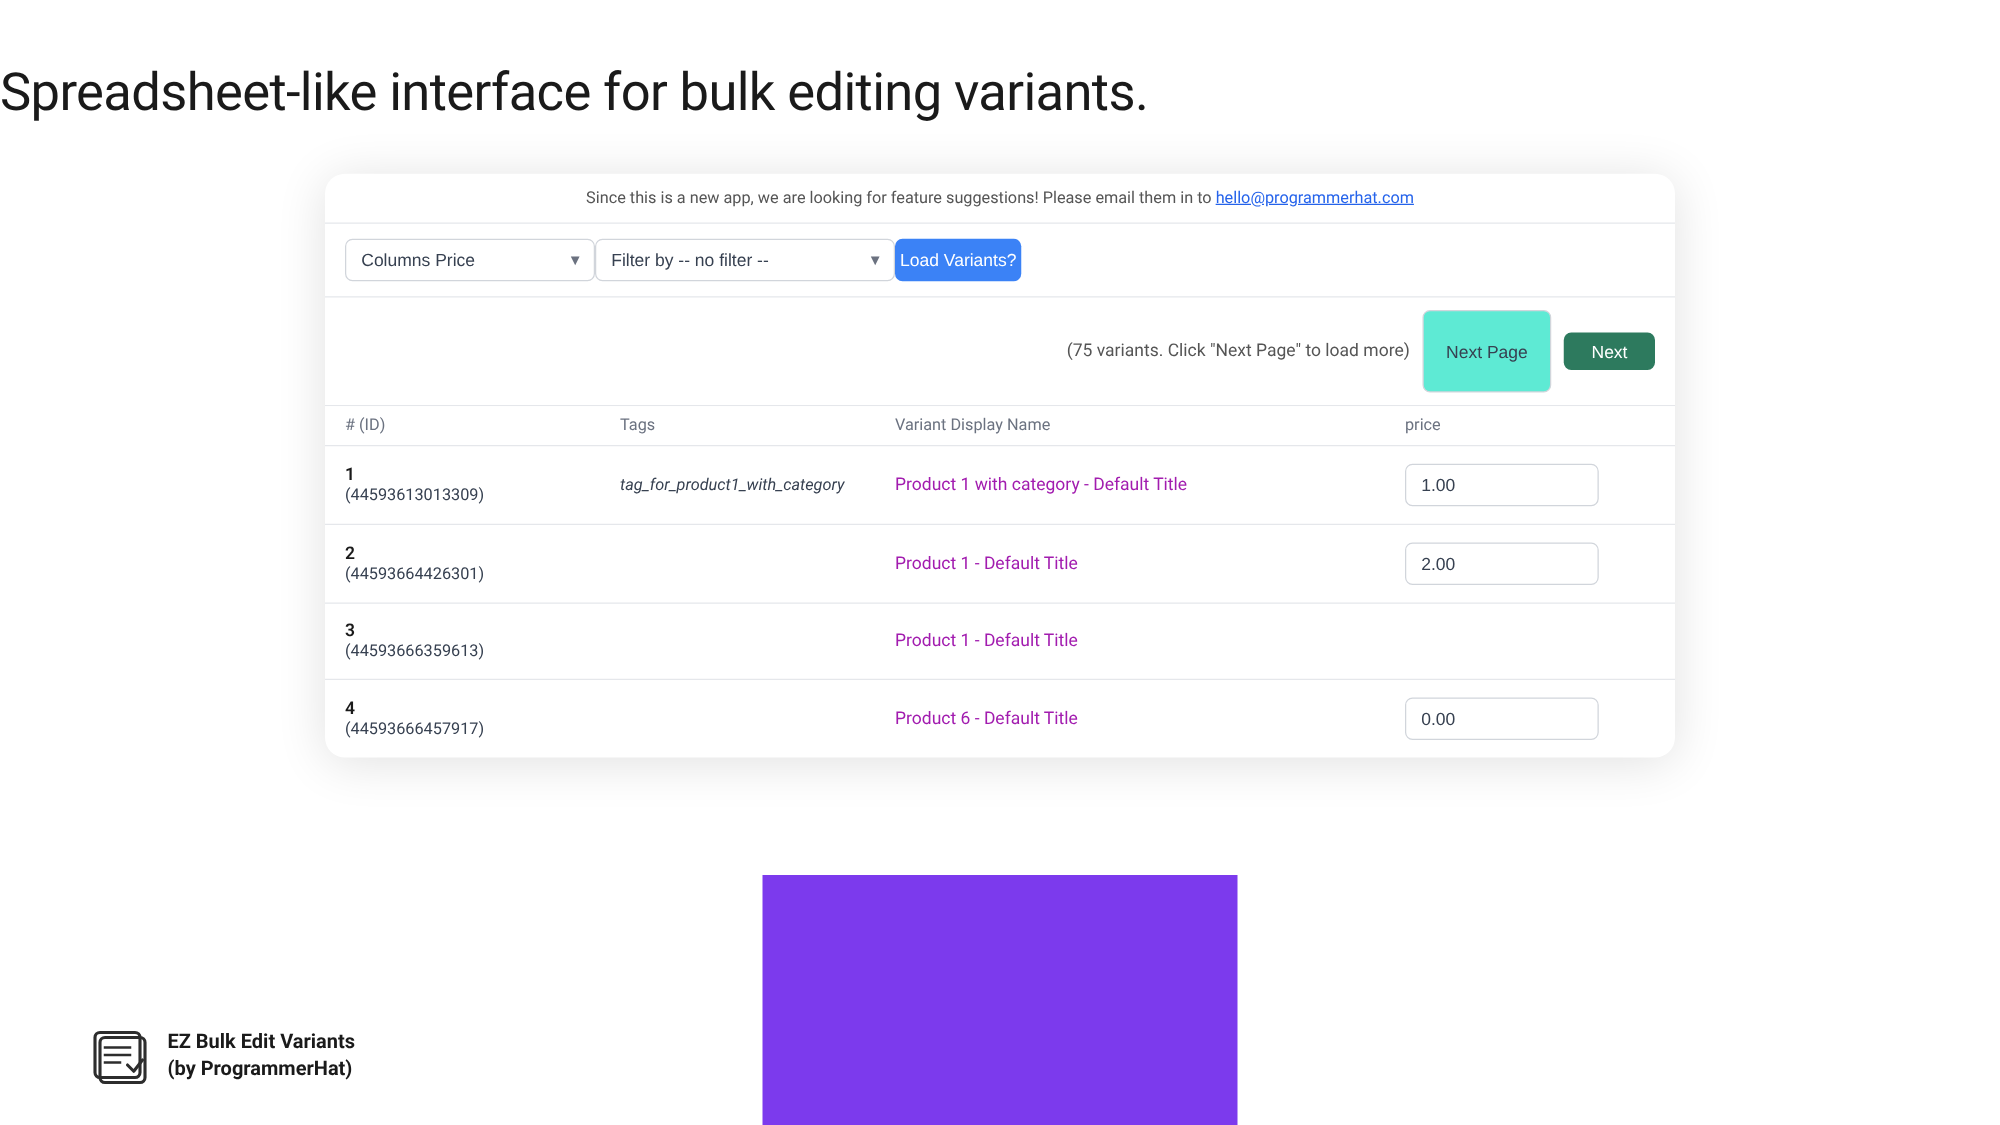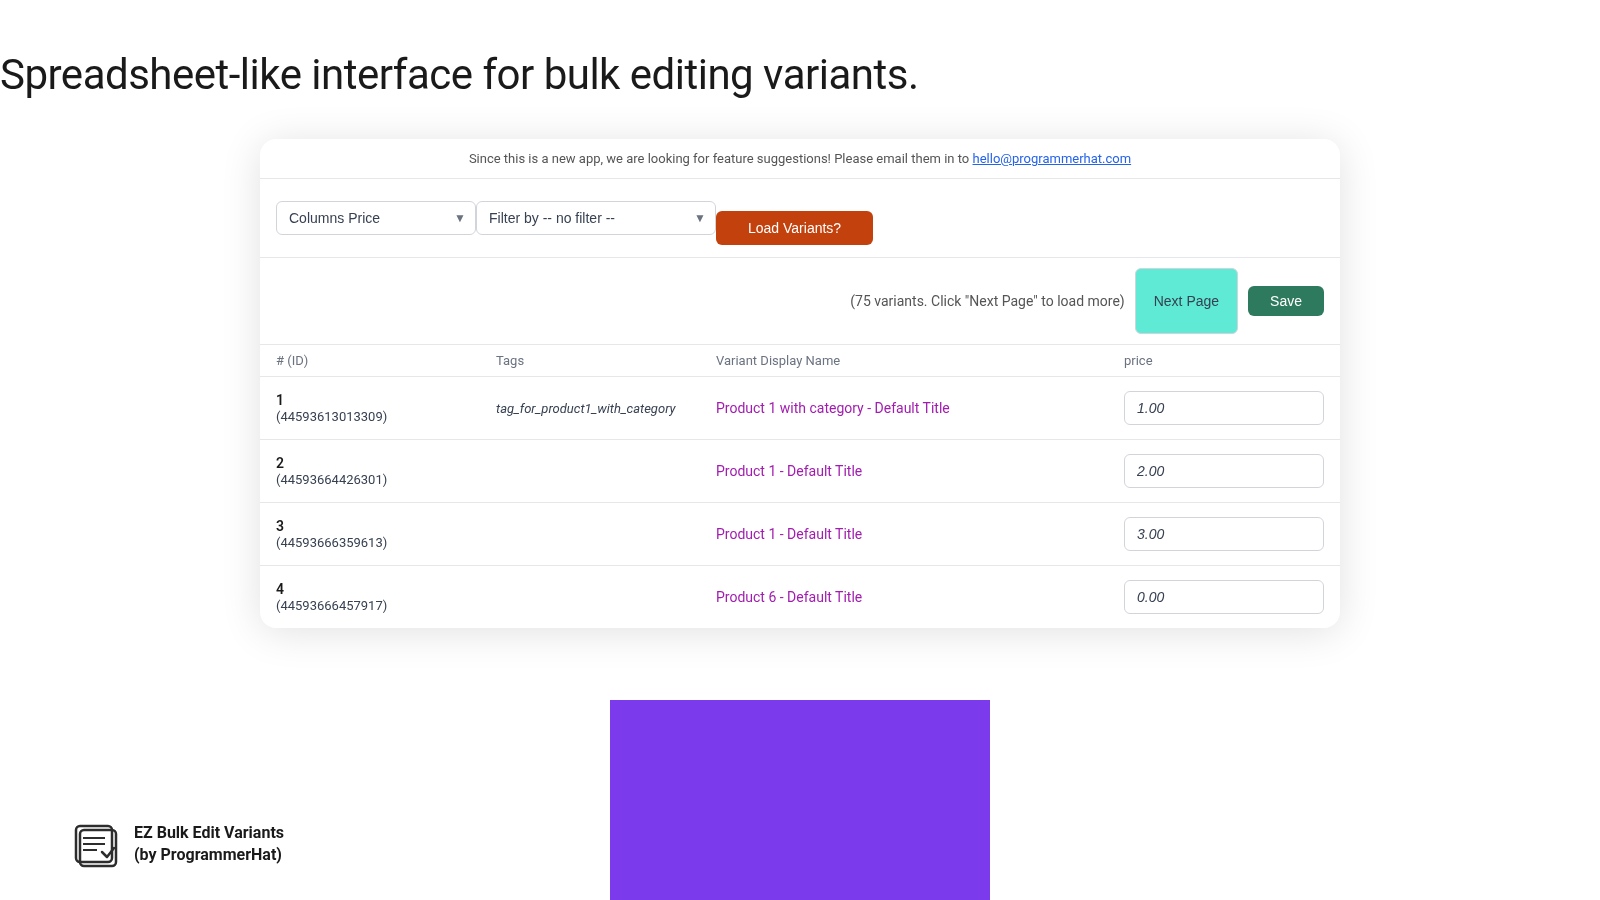--- a/index.html
+++ b/index.html
@@ -76,29 +76,28 @@
       pointer-events: none;
       color: #6b7280;
       font-size: 12px;
     }
 
     .filter-select {
       min-width: 240px !important;
     }
 
     .btn-load {
-      background: #c2410c;
+      background: #3b82f6;
       color: #fff;
       border: none;
       border-radius: 6px;
-      padding: 9px 32px;
+      padding: 9px 4px;
       font-size: 14px;
       font-weight: 500;
       cursor: pointer;
-      margin-top: 20px;
     }
 
     .info-bar {
       display: flex;
       align-items: center;
       justify-content: flex-end;
       padding: 10px 16px;
       border-bottom: 1px solid #e5e7eb;
       gap: 10px;
       font-size: 14px;
@@ -185,23 +184,22 @@
       font-size: 14px;
       color: #a21caf;
     }
 
     .cell-price input {
       border: 1px solid #d1d5db;
       border-radius: 6px;
       padding: 8px 12px;
       font-size: 14px;
       color: #374151;
-      width: 200px;
+      width: 155px;
       outline: none;
-      font-style: italic;
     }
 
     .brand-logo {
       position: absolute;
       bottom: 30px;
       left: 70px;
       display: flex;
       align-items: center;
       gap: 12px;
     }
@@ -262,21 +260,21 @@
       </select>
       <span class="chevron-icon">▼</span>
     </div>
 
     <button class="btn-load">Load Variants?</button>
   </div>
 
   <div class="info-bar">
     <span class="info-text">(75 variants. Click "Next Page" to load more)</span>
     <button class="btn-next-page">Next Page</button>
-    <button class="btn-save">Save</button>
+    <button class="btn-save">Next</button>
   </div>
 
   <div class="table-header">
     <div class="col-label"># (ID)</div>
     <div class="col-label">Tags</div>
     <div class="col-label">Variant Display Name</div>
     <div class="col-label">price</div>
   </div>
 
   <div id="table-body">
@@ -302,23 +300,20 @@
         <input type="text" value="2.00" style="">
       </div>
     </div>
       <div class="table-row">
       <div class="cell-id">
         <span class="id-num">3</span>
         <span class="id-sub">(44593666359613)</span>
       </div>
       <div class="cell-tags"></div>
       <div class="cell-name">Product 1 - Default Title</div>
-      <div class="cell-price">
-        <input type="text" value="3.00" style="">
-      </div>
     </div>
       <div class="table-row">
       <div class="cell-id">
         <span class="id-num">4</span>
         <span class="id-sub">(44593666457917)</span>
       </div>
       <div class="cell-tags"></div>
       <div class="cell-name">Product 6 - Default Title</div>
       <div class="cell-price">
         <input type="text" value="0.00" style="">

